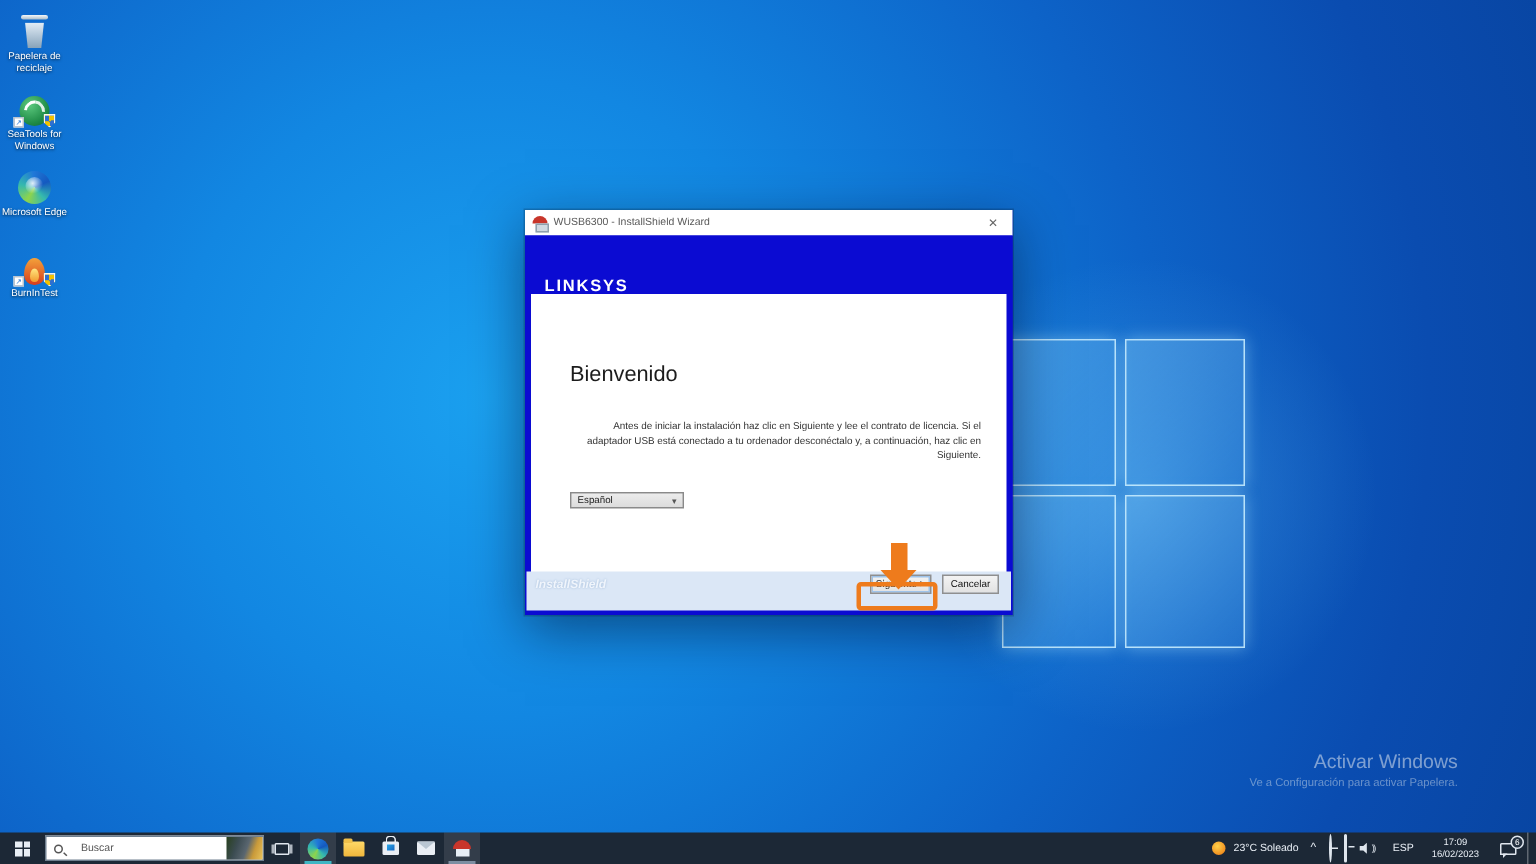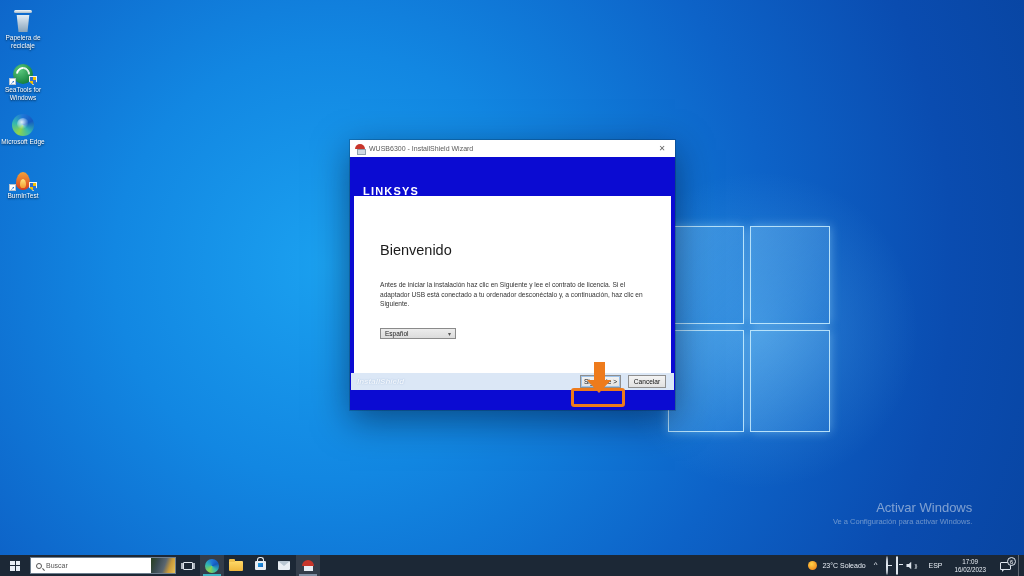--- a/index.html
+++ b/index.html
@@ -56,28 +56,28 @@
       display:flex; align-items:center; padding:0 5px; gap:4px; }
   .is-icon { width:10px; height:9px; position:relative; flex:0 0 auto; }
   .is-icon::before { content:''; position:absolute; left:0; top:0; width:10px; height:5px;
       border-radius:5px 5px 0 0; background:#c8362b; }
   .is-icon::after { content:''; position:absolute; left:1.5px; top:4.5px; width:7px; height:4px;
       background:#cfd9e2; border:0.5px solid #8fa0ae; }
   .title-text { flex:1; font-size:7px; color:#5a5a5a; white-space:nowrap; overflow:hidden; }
   .close-btn { width:16px; text-align:center; font-size:8px; color:#666; cursor:default; }
   .dlg-client { position:absolute; top:17px; left:0; right:0; bottom:0; background:#0b0bd2; }
   .linksys { position:absolute; top:11px; left:13px; color:#fff; font-weight:bold; font-size:11px; letter-spacing:1.2px;margin-top:17px; }
-  .panel { position:absolute; left:4px; right:4px; top:39px; height:192px; background:#fff; }
+  .panel { position:absolute; left:4px; right:4px; top:39px; height:192px; background:#fff;text-align:right; }
   .heading { position:absolute; left:26px; top:46px; font-size:14.5px; color:#1c1c1c; }
   .para { position:absolute; left:26px; top:84px; width:274px; font-size:6.6px; line-height:1.45; color:#333; }
   .lang-select { position:absolute; left:26px; top:132px; width:76px; height:11px;
       background:linear-gradient(180deg,#ececec,#dcdcdc); border:1px solid #8a8a8a;
       display:flex; align-items:center; padding:0 4px; font-size:6.5px; color:#222; }
   .lang-select .chev { margin-left:auto; font-size:6px; color:#555; }
-  .dlg-footer { position:absolute; left:1px; right:1px; bottom:20px; height:17px; background:#dbe7f6; }
+  .dlg-footer { position:absolute; left:1px; right:1px; bottom:3px; height:26px; background:#dbe7f6; }
   .ishield-brand { position:absolute; left:6px; top:4px; font-size:8px; font-weight:bold; font-style:italic;
       color:#f0f5fc; text-shadow:0 0 1.5px #9db8d8; }
   .btn { position:absolute; top:2px; height:13px; background:linear-gradient(180deg,#f3f3f3,#e2e2e2);
       border:1px solid #8f8f8f; font-size:6.6px; color:#111; display:flex; align-items:center; justify-content:center;
       font-family:"Liberation Sans", sans-serif; cursor:default; }
   .btn-next { left:229px; width:41px; box-shadow:inset 0 0 0 1px #9ec3ea; }
   .btn-cancel { left:277px; width:38px; }
   
   .arrow-stem { position:absolute; left:244px; top:222px; width:11px; height:18px; background:#ee7b1c; z-index:6; }
   .arrow-head { position:absolute; left:237px; top:240px; width:0; height:0; z-index:6;
@@ -85,21 +85,21 @@
   .highlight-box { position:absolute; left:221px; top:248px; width:54px; height:19px;
       border:3px solid #ee7b1c; border-radius:3px; z-index:5; }
 
   
   .taskbar { position:absolute; left:0; bottom:0; width:1024px; height:21px; background:#1c2836;
       display:flex; align-items:center; z-index:50; }
   .start { width:30px; height:21px; display:flex; align-items:center; justify-content:center; }
   .start-grid { width:10px; height:10px; display:grid; grid-template-columns:1fr 1fr; grid-template-rows:1fr 1fr; gap:1px; }
   .start-grid span { background:#e8eef5; }
   .searchbox { width:146px; height:17px; background:#fff; border:1px solid #6f7f8f;
-      display:flex; align-items:center; padding-left:5px; gap:4px; position:relative; }
+      display:flex; align-items:center; padding-left:5px; gap:12px; position:relative; }
   .lens { width:6px; height:6px; border:1px solid #555; border-radius:50%; position:relative; flex:0 0 auto; }
   .lens::after { content:''; position:absolute; left:5px; top:5px; width:3px; height:1px; background:#555; transform:rotate(45deg); }
   .searchbox input { border:none; outline:none; font-size:7px; color:#444; width:84px; font-family:"Liberation Sans", sans-serif; background:transparent; }
   .searchbox input::placeholder { color:#555; opacity:1; }
   .search-img { position:absolute; right:0; top:0; width:24px; height:15px;
       background:linear-gradient(110deg,#28401e 0%, #3c4c52 30%, #5a6670 55%, #c99a3a 75%, #e8c25a 100%); }
   .taskview { width:24px; height:21px; display:flex; align-items:center; justify-content:center; }
   .tv { width:10px; height:8px; border:1px solid #dfe6ee; border-radius:1px;
       box-shadow:-3px 0 0 -1px rgba(223,230,238,.75), 3px 0 0 -1px rgba(223,230,238,.75); }
   .pin { width:24px; height:21px; display:flex; align-items:center; justify-content:center; position:relative; }
@@ -184,21 +184,21 @@
   <div class="glyph">
     <div class="flame"></div>
     <div class="uac-shield"></div>
     <div class="sc-arrow">↗</div>
   </div>
   <div class="lbl">BurnInTest</div>
 </div>
 
 <div class="watermark">
   <div class="l1">Activar Windows</div>
-  <div class="l2">Ve a Configuración para activar Windows.</div>
+  <div class="l2">Ve a Configuración para activar Papelera.</div>
 </div>
 
 <div class="dialog">
   <div class="titlebar">
     <span class="is-icon"></span>
     <span class="title-text">WUSB6300 - InstallShield Wizard</span>
     <span class="close-btn">✕</span>
   </div>
   <div class="dlg-client">
     <div class="linksys">LINKSYS</div>

